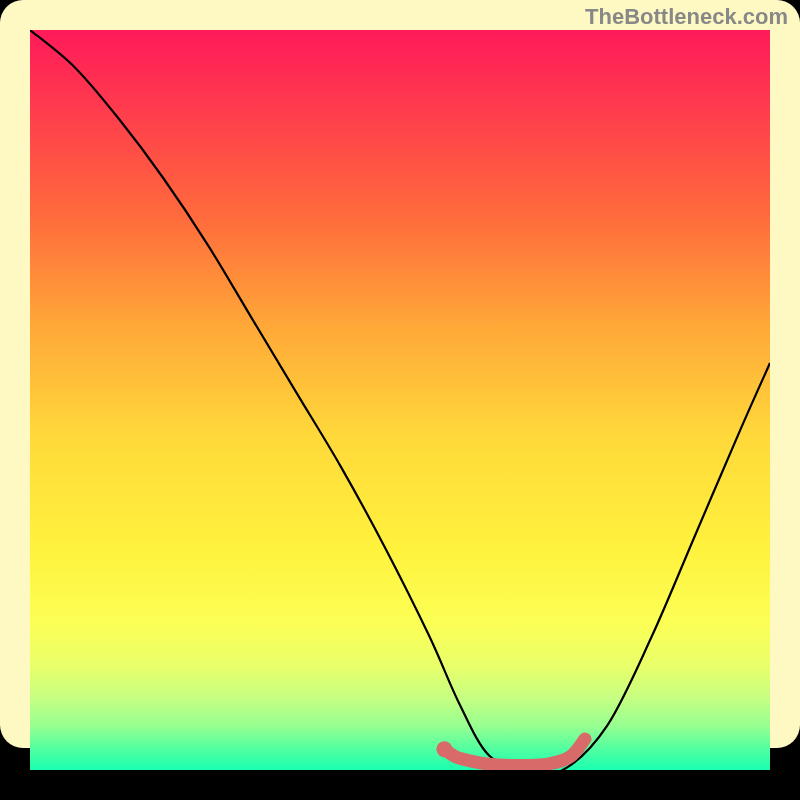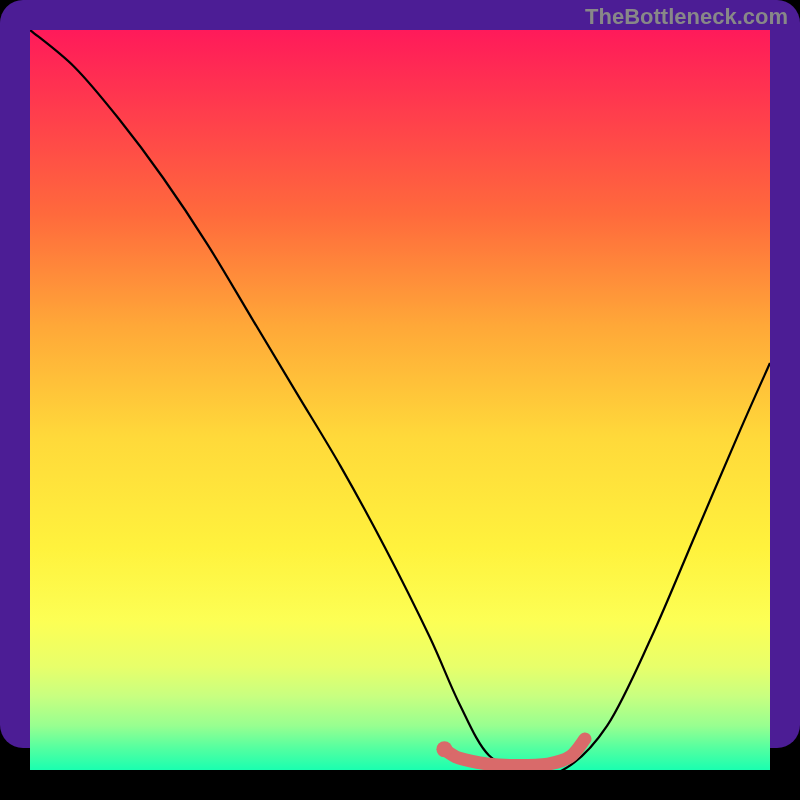--- a/index.html
+++ b/index.html
@@ -8,21 +8,21 @@
     background: #000;
     width: 800px;
     height: 800px;
     overflow: hidden;
     position: relative;
     font-family: Arial, sans-serif;
   }
   .outer {
     width: 800px;
     height: 748px;
-    background: #4c1d95;
+    background: #fef9c3;
     position: relative;
     border-radius: 23px;
   }
   .watermark {
     position: absolute;
     top: 4px;
     right: 12px;
     color: #888;
     font-size: 22px;
     font-weight: 600;

